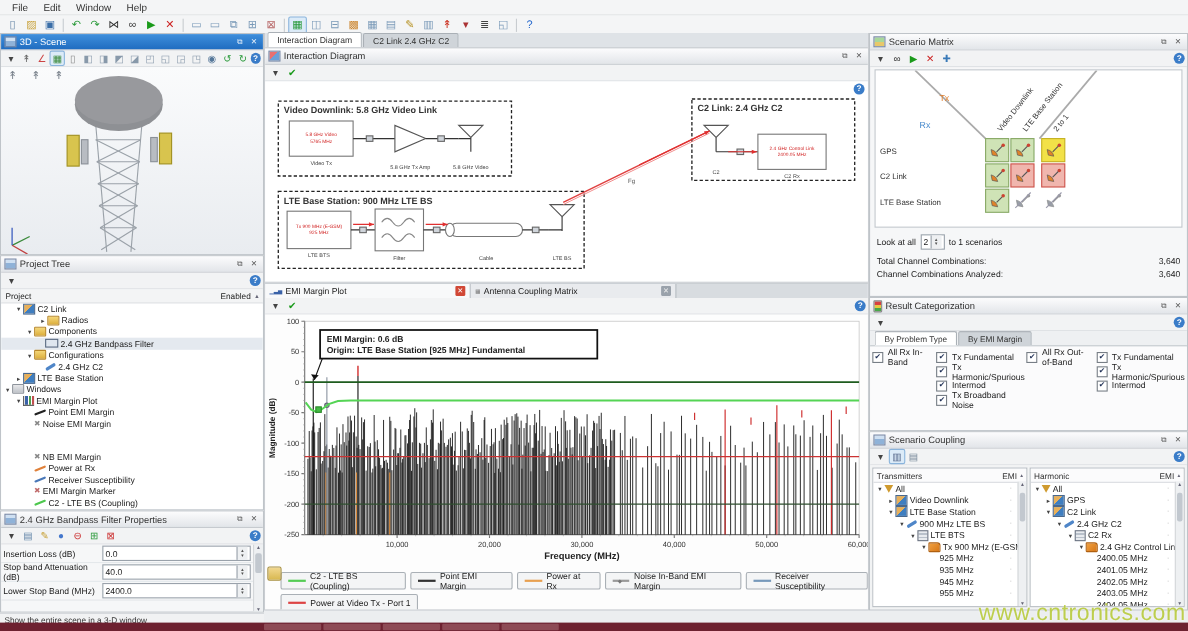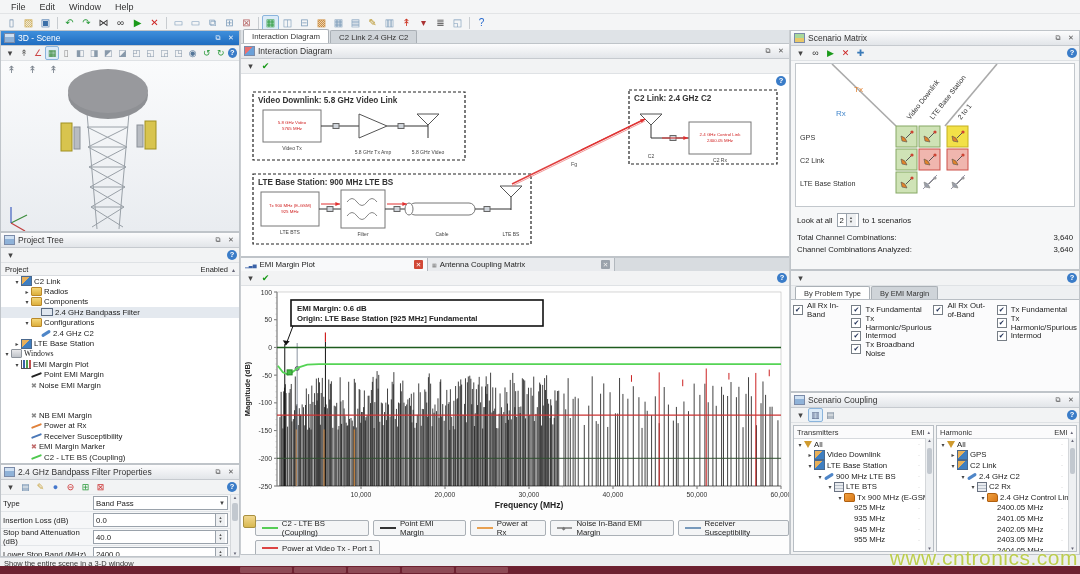--- a/index.html
+++ b/index.html
@@ -216,21 +216,21 @@
         <span class="sp"></span>
         <span>Enabled</span>
         <span style="margin-left:4px;font-size:6px;color:#667">▴</span>
       </div>
       <div class="tree" id="ptree">
           <div class="trow" style="height: 10.4px; padding-left: 12px;">
             <span class="texp">▾</span>
             <span class="tico ic-radio"></span>
             <span>C2 Link</span>
           </div>
-          <div class="trow" style="height: 10.4px; padding-left: 22px;">
+          <div class="trow" style="height: 10.4px; padding-left: 34px;">
             <span class="texp">▸</span>
             <span class="tico ic-folder"></span>
             <span>Radios</span>
           </div>
           <div class="trow" style="height: 10.4px; padding-left: 22px;">
             <span class="texp">▾</span>
             <span class="tico ic-folder"></span>
             <span>Components</span>
           </div>
           <div class="trow sel" style="height: 10.4px; padding-left: 32px;">
@@ -246,21 +246,21 @@
           <div class="trow" style="height: 10.4px; padding-left: 32px;">
             <span class="texp"></span>
             <span class="tico ic-config"></span>
             <span>2.4 GHz C2</span>
           </div>
           <div class="trow" style="height: 10.4px; padding-left: 12px;">
             <span class="texp">▸</span>
             <span class="tico ic-radio"></span>
             <span>LTE Base Station</span>
           </div>
-          <div class="trow" style="height: 10.4px; padding-left: 2px; font-family: Liberation Serif, serif;">
+          <div class="trow" style="height: 10.4px; padding-left: 2px;">
             <span class="texp">▾</span>
             <span class="tico ic-winfolder"></span>
             <span>Windows</span>
           </div>
           <div class="trow" style="height: 10.4px; padding-left: 12px;">
             <span class="texp">▾</span>
             <span class="tico ic-chart"></span>
             <span>EMI Margin Plot</span>
           </div>
           <div class="trow" style="height: 10.4px; padding-left: 22px;">
@@ -326,27 +326,20 @@
           <span class="ticon" style="color: rgb(200, 162, 58);">✎</span>
           <span class="ticon" style="color: rgb(68, 119, 204);">●</span>
           <span class="ticon" style="color: rgb(204, 51, 51);">⊖</span>
           <span class="ticon" style="color: rgb(42, 154, 58);">⊞</span>
           <span class="ticon" style="color: rgb(204, 51, 51);">⊠</span>
           <span class="sp"></span>
           <span class="helpbtn">?</span>
         </div>
       <div style="flex:1;display:flex;overflow:hidden;">
         <div id="props-form" style="flex:1;overflow:hidden;">
-            <div class="proprow">
-              <span class="plabel">Type</span>
-              <span class="pctrl">
-                <span>Band Pass</span>
-                <span class="selarrow">▼</span>
-              </span>
-            </div>
             <div class="proprow">
               <span class="plabel">Insertion Loss (dB)</span>
               <span class="pctrl">
                 <span>0.0</span>
                 <span class="spinner">
                   <span>▲</span>
                   <span>▼</span>
                 </span>
               </span>
             </div>
@@ -1074,20 +1067,27 @@
           </div>
           <div style="display: flex; font-size: 7.8px; margin-bottom: 3px;">
             <span>Channel Combinations Analyzed:</span>
             <span class="sp"></span>
             <span>3,640</span>
           </div>
         </div>
     </section>
 
     <section class="panel" style="height:122px;flex:none;">
+      <div class="ptitle">
+        <span style="width:6px;height:9px;background:linear-gradient(#d84040 33%,#e8c840 33% 66%,#48a848 66%);border:1px solid #888;border-radius:1px;flex:none;"></span>
+        <span>Result Categorization</span>
+        <span class="sp"></span>
+        <span class="wbtn">⧉</span>
+        <span class="wbtn">✕</span>
+      </div>
       <div class="ptoolbar" id="cat-toolbar">
           <span class="ticon" style="color: rgb(68, 68, 68);">▾</span>
           <span class="sp"></span>
           <span class="helpbtn">?</span>
         </div>
       <div class="cattab" id="cat-tabs">
           <div class="dtab active">By Problem Type</div>
           <div class="dtab">By EMI Margin</div>
         </div>
       <div style="flex:1;background:#fbfbfc;display:flex;padding:3px 2px;gap:4px;">

